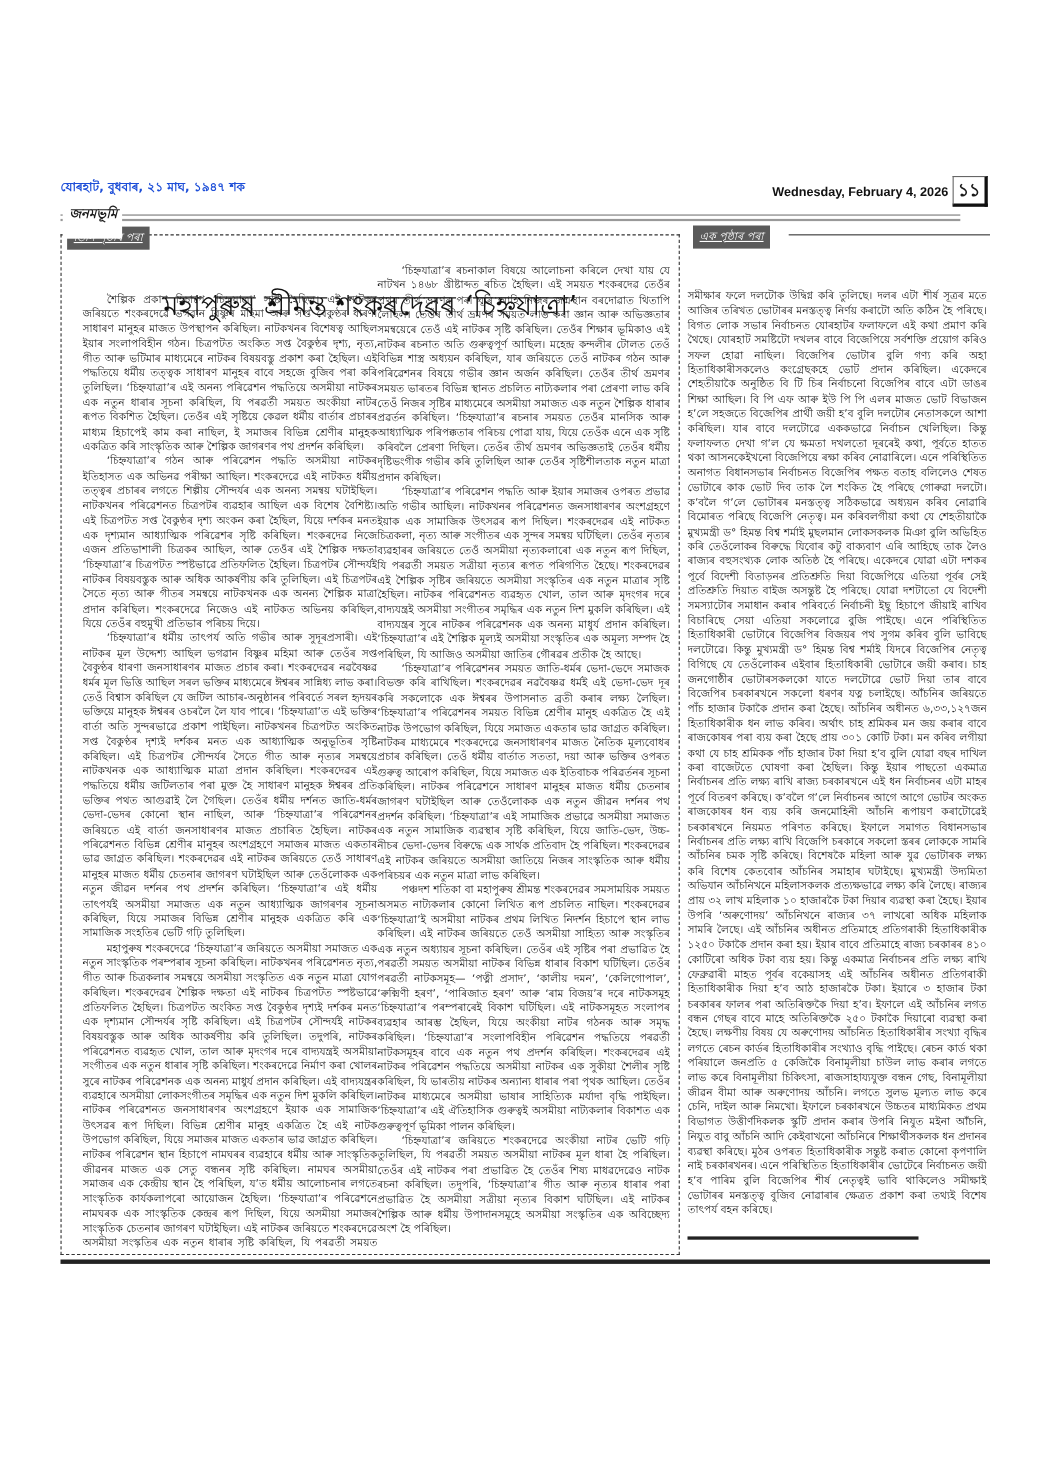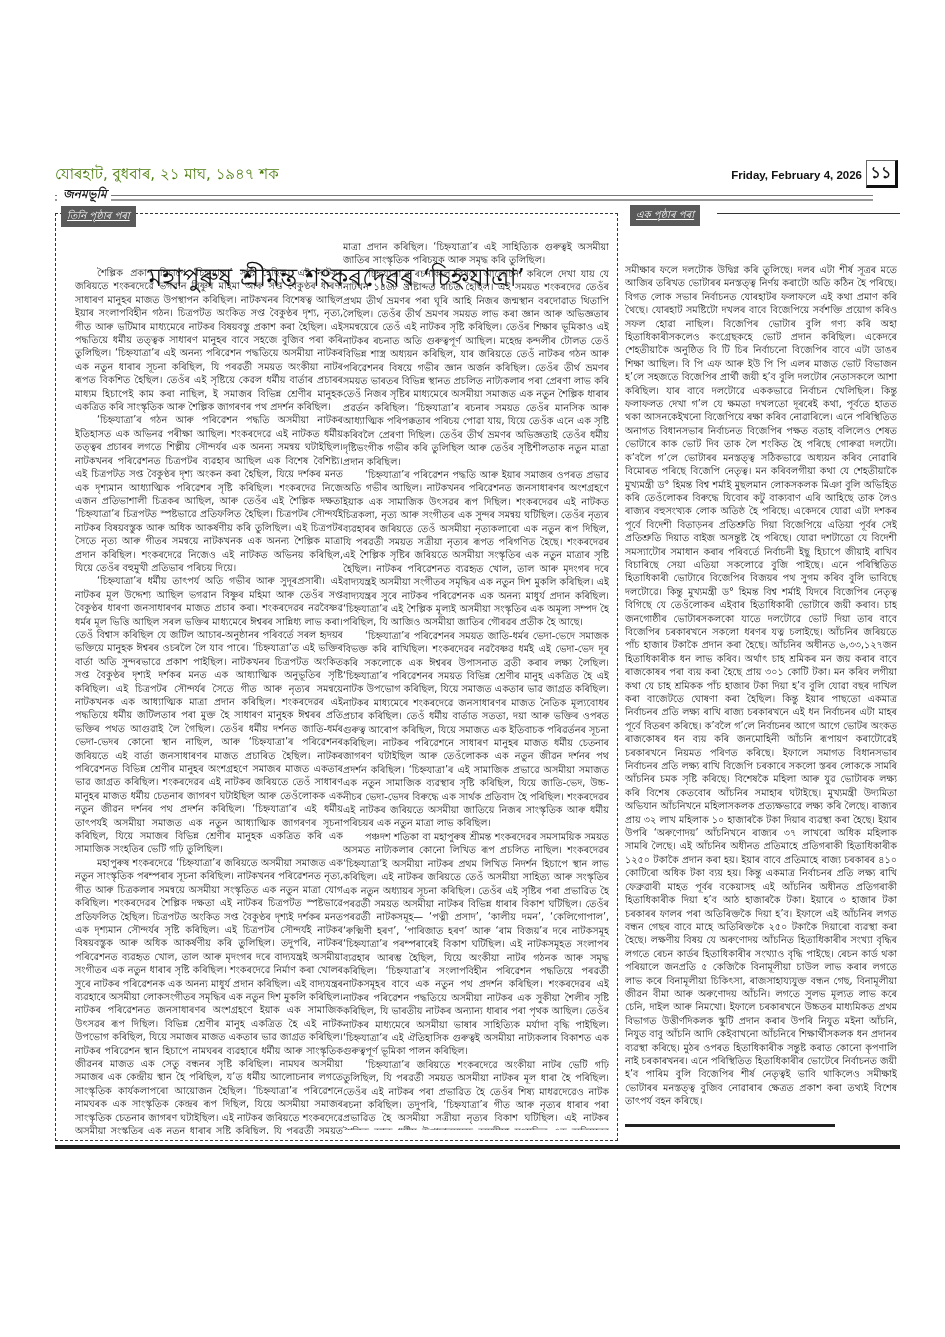--- a/index.html
+++ b/index.html
@@ -1,22 +1,22 @@
 <!DOCTYPE html>
 <html><head>
 <meta charset="utf-8">
 <style>
   html, body { margin:0; padding:0; background:#ffffff; }
   body { width:945px; height:1337px; position:relative; overflow:hidden; font-family:"DejaVu Sans", sans-serif; color:#1a1a1a; }
 
   .masthead { position:absolute; left:55px; top:158px; width:845px; height:40px; }
-  .dateline-bn { position:absolute; left:0; top:4px; font-size:15px; color:#4d7c0f; }
+  .dateline-bn { position:absolute; left:0; top:4px; font-size:11px; color:#1d4ed8;font-weight:bold; }
   .dateline-en { position:absolute; right:38px; top:11px; font-family:"Liberation Sans", sans-serif; font-weight:bold; font-size:11.5px; color:#111; }
   .page-no { position:absolute; right:2px; top:2px; width:28px; height:24px; border:1px solid #666; border-right:3px solid #111; border-bottom:3px solid #111; font-size:16px; font-weight:bold; text-align:center; line-height:24px; background:#fff; }
-  .logo { position:absolute; left:2px; top:27px; font-size:12px; font-weight:bold; font-style:italic; background:#fff; padding:0 4px 0 6px; z-index:2; }
+  .logo { position:absolute; left:2px; top:27px; font-size:12px; font-weight:bold; font-style:italic; background:#fff; padding:0 4px 12px 6px; z-index:2; }
   .rule-double { position:absolute; left:0; top:37px; width:818px; height:3px; border-top:1px solid #777; border-bottom:2px solid #999; }
 
   .left-article { position:absolute; left:55px; top:213px; width:563px; height:928px; border:1.5px dashed #333; box-sizing:border-box; }
   .cont-tag { position:absolute; background:#5a5a5a; color:#fff; font-size:10px; font-style:italic; padding:2px 6px;text-decoration:underline; }
   .left-tag { left:5px; top:-8px; }
   .headline { position:absolute; left:0; right:0; top:16px; text-align:center; font-size:25px; font-family:"DejaVu Serif", serif; color:#111;margin-top:28px; }
   .col { position:absolute; font-size:9.6px; line-height:13.4px; text-align:justify; color:#222; overflow:hidden; }
   .col p { margin:0; text-indent:22px; }
   .col-1 { left:19px; top:52px; width:268px; height:868px; }
   .col-2 { left:287px; top:26px; width:266px; height:890px; }
@@ -28,37 +28,36 @@
   .col-3 { left:0; top:50px; width:272px; height:870px; }
 
   .bottom-rule { position:absolute; left:55px; top:1145px; width:845px; height:4px; background:#222; }
   .bottom-rule2 { position:absolute; left:625px; top:1124px; width:210px; height:3px; background:#222; }
 </style>
 </head>
 <body>
 
 <div class="masthead">
   <div class="dateline-bn">যোৰহাট, বুধবাৰ, ২১ মাঘ, ১৯৪৭ শক</div>
-  <div class="dateline-en">Friday, February 4, 2026</div>
+  <div class="dateline-en">Wednesday, February 4, 2026</div>
   <div class="page-no">১১</div>
   <div class="logo">জনমভূমি</div>
   <div class="rule-double"></div>
 </div>
 
 <div class="left-article">
   <div class="cont-tag left-tag">তিনি পৃষ্ঠাৰ পৰা</div>
   <div class="headline">মহাপুৰুষ শ্ৰীমন্ত শংকৰদেৱৰ ‘চিহ্নযাত্ৰা’</div>
   <div class="col col-1">
     <p>শৈল্পিক প্ৰকাশ হিচাপে ‘চিহ্নযাত্ৰা’ সৃষ্টি হৈছিল। এই নাটকৰ জৰিয়তে শংকৰদেৱে ভগৱান বিষ্ণুৰ মহিমা আৰু সপ্ত বৈকুণ্ঠৰ ধাৰণা সাধাৰণ মানুহৰ মাজত উপস্থাপন কৰিছিল। নাটকখনৰ বিশেষত্ব আছিল ইয়াৰ সংলাপবিহীন গঠন। চিত্ৰপটত অংকিত সপ্ত বৈকুণ্ঠৰ দৃশ্য, নৃত্য, গীত আৰু ভটিমাৰ মাধ্যমেৰে নাটকৰ বিষয়বস্তু প্ৰকাশ কৰা হৈছিল। এই পদ্ধতিয়ে ধৰ্মীয় তত্ত্বক সাধাৰণ মানুহৰ বাবে সহজে বুজিব পৰা কৰি তুলিছিল। ‘চিহ্নযাত্ৰা’ৰ এই অনন্য পৰিৱেশন পদ্ধতিয়ে অসমীয়া নাটকৰ এক নতুন ধাৰাৰ সূচনা কৰিছিল, যি পৰৱৰ্তী সময়ত অংকীয়া নাটৰ ৰূপত বিকশিত হৈছিল। তেওঁৰ এই সৃষ্টিয়ে কেৱল ধৰ্মীয় বাৰ্তাৰ প্ৰচাৰৰ মাধ্যম হিচাপেই কাম কৰা নাছিল, ই সমাজৰ বিভিন্ন শ্ৰেণীৰ মানুহক একত্ৰিত কৰি সাংস্কৃতিক আৰু শৈল্পিক জাগৰণৰ পথ প্ৰদৰ্শন কৰিছিল।</p>
     <p>‘চিহ্নযাত্ৰা’ৰ গঠন আৰু পৰিৱেশন পদ্ধতি অসমীয়া নাটকৰ ইতিহাসত এক অভিনৱ পৰীক্ষা আছিল। শংকৰদেৱে এই নাটকত ধৰ্মীয় তত্ত্বৰ প্ৰচাৰৰ লগতে শিল্পীয় সৌন্দৰ্যৰ এক অনন্য সমন্বয় ঘটাইছিল। নাটকখনৰ পৰিৱেশনত চিত্ৰপটৰ ব্যৱহাৰ আছিল এক বিশেষ বৈশিষ্ট্য। এই চিত্ৰপটত সপ্ত বৈকুণ্ঠৰ দৃশ্য অংকন কৰা হৈছিল, যিয়ে দৰ্শকৰ মনত এক দৃশ্যমান আধ্যাত্মিক পৰিৱেশৰ সৃষ্টি কৰিছিল। শংকৰদেৱ নিজে এজন প্ৰতিভাশালী চিত্ৰকৰ আছিল, আৰু তেওঁৰ এই শৈল্পিক দক্ষতা ‘চিহ্নযাত্ৰা’ৰ চিত্ৰপটত স্পষ্টভাৱে প্ৰতিফলিত হৈছিল। চিত্ৰপটৰ সৌন্দৰ্যই নাটকৰ বিষয়বস্তুক আৰু অধিক আকৰ্ষণীয় কৰি তুলিছিল। এই চিত্ৰপটৰ সৈতে নৃত্য আৰু গীতৰ সমন্বয়ে নাটকখনক এক অনন্য শৈল্পিক মাত্ৰা প্ৰদান কৰিছিল। শংকৰদেৱে নিজেও এই নাটকত অভিনয় কৰিছিল, যিয়ে তেওঁৰ বহুমুখী প্ৰতিভাৰ পৰিচয় দিয়ে।</p>
     <p>‘চিহ্নযাত্ৰা’ৰ ধৰ্মীয় তাৎপৰ্য অতি গভীৰ আৰু সুদূৰপ্ৰসাৰী। এই নাটকৰ মূল উদ্দেশ্য আছিল ভগৱান বিষ্ণুৰ মহিমা আৰু তেওঁৰ সপ্ত বৈকুণ্ঠৰ ধাৰণা জনসাধাৰণৰ মাজত প্ৰচাৰ কৰা। শংকৰদেৱৰ নৱবৈষ্ণৱ ধৰ্মৰ মূল ভিত্তি আছিল সৰল ভক্তিৰ মাধ্যমেৰে ঈশ্বৰৰ সান্নিধ্য লাভ কৰা। তেওঁ বিশ্বাস কৰিছিল যে জটিল আচাৰ-অনুষ্ঠানৰ পৰিবৰ্তে সৰল হৃদয়ৰ ভক্তিয়ে মানুহক ঈশ্বৰৰ ওচৰলৈ লৈ যাব পাৰে। ‘চিহ্নযাত্ৰা’ত এই ভক্তিৰ বাৰ্তা অতি সুন্দৰভাৱে প্ৰকাশ পাইছিল। নাটকখনৰ চিত্ৰপটত অংকিত সপ্ত বৈকুণ্ঠৰ দৃশ্যই দৰ্শকৰ মনত এক আধ্যাত্মিক অনুভূতিৰ সৃষ্টি কৰিছিল। এই চিত্ৰপটৰ সৌন্দৰ্যৰ সৈতে গীত আৰু নৃত্যৰ সমন্বয়ে নাটকখনক এক আধ্যাত্মিক মাত্ৰা প্ৰদান কৰিছিল। শংকৰদেৱৰ এই পদ্ধতিয়ে ধৰ্মীয় জটিলতাৰ পৰা মুক্ত হৈ সাধাৰণ মানুহক ঈশ্বৰৰ প্ৰতি ভক্তিৰ পথত আগুৱাই লৈ গৈছিল। তেওঁৰ ধৰ্মীয় দৰ্শনত জাতি-ধৰ্মৰ ভেদা-ভেদৰ কোনো স্থান নাছিল, আৰু ‘চিহ্নযাত্ৰা’ৰ পৰিৱেশনৰ জৰিয়তে এই বাৰ্তা জনসাধাৰণৰ মাজত প্ৰচাৰিত হৈছিল। নাটকৰ পৰিৱেশনত বিভিন্ন শ্ৰেণীৰ মানুহৰ অংশগ্ৰহণে সমাজৰ মাজত একতাৰ ভাৱ জাগ্ৰত কৰিছিল। শংকৰদেৱৰ এই নাটকৰ জৰিয়তে তেওঁ সাধাৰণ মানুহৰ মাজত ধৰ্মীয় চেতনাৰ জাগৰণ ঘটাইছিল আৰু তেওঁলোকক এক নতুন জীৱন দৰ্শনৰ পথ প্ৰদৰ্শন কৰিছিল। ‘চিহ্নযাত্ৰা’ৰ এই ধৰ্মীয় তাৎপৰ্যই অসমীয়া সমাজত এক নতুন আধ্যাত্মিক জাগৰণৰ সূচনা কৰিছিল, যিয়ে সমাজৰ বিভিন্ন শ্ৰেণীৰ মানুহক একত্ৰিত কৰি এক সামাজিক সংহতিৰ ভেটি গঢ়ি তুলিছিল।</p>
     <p>মহাপুৰুষ শংকৰদেৱে ‘চিহ্নযাত্ৰা’ৰ জৰিয়তে অসমীয়া সমাজত এক নতুন সাংস্কৃতিক পৰম্পৰাৰ সূচনা কৰিছিল। নাটকখনৰ পৰিৱেশনত নৃত্য, গীত আৰু চিত্ৰকলাৰ সমন্বয়ে অসমীয়া সংস্কৃতিত এক নতুন মাত্ৰা যোগ কৰিছিল। শংকৰদেৱৰ শৈল্পিক দক্ষতা এই নাটকৰ চিত্ৰপটত স্পষ্টভাৱে প্ৰতিফলিত হৈছিল। চিত্ৰপটত অংকিত সপ্ত বৈকুণ্ঠৰ দৃশ্যই দৰ্শকৰ মনত এক দৃশ্যমান সৌন্দৰ্যৰ সৃষ্টি কৰিছিল। এই চিত্ৰপটৰ সৌন্দৰ্যই নাটকৰ বিষয়বস্তুক আৰু অধিক আকৰ্ষণীয় কৰি তুলিছিল। তদুপৰি, নাটকৰ পৰিৱেশনত ব্যৱহৃত খোল, তাল আৰু মৃদংগৰ দৰে বাদ্যযন্ত্ৰই অসমীয়া সংগীতৰ এক নতুন ধাৰাৰ সৃষ্টি কৰিছিল। শংকৰদেৱে নিৰ্মাণ কৰা খোলৰ সুৰে নাটকৰ পৰিৱেশনক এক অনন্য মাধুৰ্য প্ৰদান কৰিছিল। এই বাদ্যযন্ত্ৰৰ ব্যৱহাৰে অসমীয়া লোকসংগীতৰ সমৃদ্ধিৰ এক নতুন দিশ মুকলি কৰিছিল। নাটকৰ পৰিৱেশনত জনসাধাৰণৰ অংশগ্ৰহণে ইয়াক এক সামাজিক উৎসৱৰ ৰূপ দিছিল। বিভিন্ন শ্ৰেণীৰ মানুহ একত্ৰিত হৈ এই নাটক উপভোগ কৰিছিল, যিয়ে সমাজৰ মাজত একতাৰ ভাৱ জাগ্ৰত কৰিছিল। নাটকৰ পৰিৱেশন স্থান হিচাপে নামঘৰৰ ব্যৱহাৰে ধৰ্মীয় আৰু সাংস্কৃতিক জীৱনৰ মাজত এক সেতু বন্ধনৰ সৃষ্টি কৰিছিল। নামঘৰ অসমীয়া সমাজৰ এক কেন্দ্ৰীয় স্থান হৈ পৰিছিল, য’ত ধৰ্মীয় আলোচনাৰ লগতে সাংস্কৃতিক কাৰ্যকলাপৰো আয়োজন হৈছিল। ‘চিহ্নযাত্ৰা’ৰ পৰিৱেশনে নামঘৰক এক সাংস্কৃতিক কেন্দ্ৰৰ ৰূপ দিছিল, যিয়ে অসমীয়া সমাজৰ সাংস্কৃতিক চেতনাৰ জাগৰণ ঘটাইছিল। এই নাটকৰ জৰিয়তে শংকৰদেৱে অসমীয়া সংস্কৃতিৰ এক নতুন ধাৰাৰ সৃষ্টি কৰিছিল, যি পৰৱৰ্তী সময়ত অংকীয়া নাট, সত্ৰীয়া নৃত্য আৰু বৰগীতৰ দৰে সাংস্কৃতিক পৰম্পৰাৰ বিকাশত গুৰুত্বপূৰ্ণ ভূমিকা পালন কৰিছিল। যদিও ‘চিহ্নযাত্ৰা’ত সংলাপৰ ব্যৱহাৰ নাছিল, তথাপি ইয়াৰ গীত আৰু ভটিমাৰ ৰচনা শৈলীয়ে অসমীয়া সাহিত্যৰ এক নতুন ধাৰাৰ সূচনা কৰিছিল। শংকৰদেৱৰ গীতৰ সৰলতা আৰু প্ৰাঞ্জলতাই জনসাধাৰণৰ মনত গভীৰ প্ৰভাৱ পেলাইছিল। তেওঁৰ গীতৰ মাধ্যমেৰে তেওঁ জটিল ধৰ্মীয় তত্ত্বসমূহক সৰল ভাষাত প্ৰকাশ কৰিছিল, যাৰ ফলত সাধাৰণ মানুহেও এই তত্ত্বসমূহৰ মৰ্ম বুজিব পাৰিছিল। ‘চিহ্নযাত্ৰা’ৰ গীত আৰু ভটিমাৰ ৰচনাৰ মাধ্যমেৰে তেওঁ অসমীয়া ভাষাৰ সৌন্দৰ্য আৰু সমৃদ্ধিৰ এক নতুন দিশ প্ৰকাশ কৰিছিল। তেওঁৰ ৰচনাৰ সৰলতা আৰু ভক্তিময় ভাৱে নাটকখনক এক আধ্যাত্মিক মাত্ৰা প্ৰদান কৰিছিল। শংকৰদেৱে ব্ৰজাৱলী ভাষাৰ ব্যৱহাৰ কৰি তেওঁ গীত আৰু নাটক ৰচনা কৰিছিল, যিয়ে অসমীয়া সাহিত্যক এক নতুন মৰ্যাদা প্ৰদান কৰিছিল। ‘চিহ্নযাত্ৰা’ৰ এই সাহিত্যিক গঠনে অসমীয়া ভাষাৰ সাহিত্যিক সমৃদ্ধিৰ এক নতুন দিশ মুকলি কৰিছিল। তেওঁৰ এই নাটকৰ জৰিয়তে অসমীয়া সাহিত্যত নাটকৰ এক নতুন ধাৰাৰ সূচনা হৈছিল, যি পৰৱৰ্তী সময়ত অংকীয়া নাটৰ ৰূপত বিকশিত হৈছিল। শংকৰদেৱৰ এই সাহিত্যিক অৱদানে অসমীয়া ভাষাৰ মৰ্যাদা বৃদ্ধি কৰিছিল আৰু অসমীয়া সাহিত্যক এক বিশ্বজনীন</p>
   </div>
   <div class="col col-2">
-    <p style="text-indent:0">মাত্ৰা প্ৰদান কৰিছিল। ‘চিহ্নযাত্ৰা’ৰ এই সাহিত্যিক গুৰুত্বই অসমীয়া জাতিৰ সাংস্কৃতিক পৰিচয়ক আৰু সমৃদ্ধ কৰি তুলিছিল।</p>
     <p>‘চিহ্নযাত্ৰা’ৰ ৰচনাকাল বিষয়ে আলোচনা কৰিলে দেখা যায় যে নাটখন ১৪৬৮ খ্ৰীষ্টাব্দত ৰচিত হৈছিল। এই সময়ত শংকৰদেৱ তেওঁৰ প্ৰথম তীৰ্থ ভ্ৰমণৰ পৰা ঘূৰি আহি নিজৰ জন্মস্থান বৰদোৱাত থিতাপি লৈছিল। তেওঁৰ তীৰ্থ ভ্ৰমণৰ সময়ত লাভ কৰা জ্ঞান আৰু অভিজ্ঞতাৰ সমন্বয়েৰে তেওঁ এই নাটকৰ সৃষ্টি কৰিছিল। তেওঁৰ শিক্ষাৰ ভূমিকাও এই নাটকৰ ৰচনাত অতি গুৰুত্বপূৰ্ণ আছিল। মহেন্দ্ৰ কন্দলীৰ টোলত তেওঁ বিভিন্ন শাস্ত্ৰ অধ্যয়ন কৰিছিল, যাৰ জৰিয়তে তেওঁ নাটকৰ গঠন আৰু পৰিৱেশনৰ বিষয়ে গভীৰ জ্ঞান অৰ্জন কৰিছিল। তেওঁৰ তীৰ্থ ভ্ৰমণৰ সময়ত ভাৰতৰ বিভিন্ন স্থানত প্ৰচলিত নাট্যকলাৰ পৰা প্ৰেৰণা লাভ কৰি তেওঁ নিজৰ সৃষ্টিৰ মাধ্যমেৰে অসমীয়া সমাজত এক নতুন শৈল্পিক ধাৰাৰ প্ৰৱৰ্তন কৰিছিল। ‘চিহ্নযাত্ৰা’ৰ ৰচনাৰ সময়ত তেওঁৰ মানসিক আৰু আধ্যাত্মিক পৰিপক্কতাৰ পৰিচয় পোৱা যায়, যিয়ে তেওঁক এনে এক সৃষ্টি কৰিবলৈ প্ৰেৰণা দিছিল। তেওঁৰ তীৰ্থ ভ্ৰমণৰ অভিজ্ঞতাই তেওঁৰ ধৰ্মীয় দৃষ্টিভংগীক গভীৰ কৰি তুলিছিল আৰু তেওঁৰ সৃষ্টিশীলতাক নতুন মাত্ৰা প্ৰদান কৰিছিল।</p>
     <p>‘চিহ্নযাত্ৰা’ৰ পৰিৱেশন পদ্ধতি আৰু ইয়াৰ সমাজৰ ওপৰত প্ৰভাৱ অতি গভীৰ আছিল। নাটকখনৰ পৰিৱেশনত জনসাধাৰণৰ অংশগ্ৰহণে ইয়াক এক সামাজিক উৎসৱৰ ৰূপ দিছিল। শংকৰদেৱৰ এই নাটকত চিত্ৰকলা, নৃত্য আৰু সংগীতৰ এক সুন্দৰ সমন্বয় ঘটিছিল। তেওঁৰ নৃত্যৰ ব্যৱহাৰৰ জৰিয়তে তেওঁ অসমীয়া নৃত্যকলাৰো এক নতুন ৰূপ দিছিল, যি পৰৱৰ্তী সময়ত সত্ৰীয়া নৃত্যৰ ৰূপত পৰিগণিত হৈছে। শংকৰদেৱৰ এই শৈল্পিক সৃষ্টিৰ জৰিয়তে অসমীয়া সংস্কৃতিৰ এক নতুন মাত্ৰাৰ সৃষ্টি হৈছিল। নাটকৰ পৰিৱেশনত ব্যৱহৃত খোল, তাল আৰু মৃদংগৰ দৰে বাদ্যযন্ত্ৰই অসমীয়া সংগীতৰ সমৃদ্ধিৰ এক নতুন দিশ মুকলি কৰিছিল। এই বাদ্যযন্ত্ৰৰ সুৰে নাটকৰ পৰিৱেশনক এক অনন্য মাধুৰ্য প্ৰদান কৰিছিল। ‘চিহ্নযাত্ৰা’ৰ এই শৈল্পিক মূল্যই অসমীয়া সংস্কৃতিৰ এক অমূল্য সম্পদ হৈ পৰিছিল, যি আজিও অসমীয়া জাতিৰ গৌৰৱৰ প্ৰতীক হৈ আছে।</p>
     <p>‘চিহ্নযাত্ৰা’ৰ পৰিৱেশনৰ সময়ত জাতি-ধৰ্মৰ ভেদা-ভেদে সমাজক বিভক্ত কৰি ৰাখিছিল। শংকৰদেৱৰ নৱবৈষ্ণৱ ধৰ্মই এই ভেদা-ভেদ দূৰ কৰি সকলোকে এক ঈশ্বৰৰ উপাসনাত ব্ৰতী কৰাৰ লক্ষ্য লৈছিল। ‘চিহ্নযাত্ৰা’ৰ পৰিৱেশনৰ সময়ত বিভিন্ন শ্ৰেণীৰ মানুহ একত্ৰিত হৈ এই নাটক উপভোগ কৰিছিল, যিয়ে সমাজত একতাৰ ভাৱ জাগ্ৰত কৰিছিল। নাটকৰ মাধ্যমেৰে শংকৰদেৱে জনসাধাৰণৰ মাজত নৈতিক মূল্যবোধৰ প্ৰচাৰ কৰিছিল। তেওঁ ধৰ্মীয় বাৰ্তাত সততা, দয়া আৰু ভক্তিৰ ওপৰত গুৰুত্ব আৰোপ কৰিছিল, যিয়ে সমাজত এক ইতিবাচক পৰিৱৰ্তনৰ সূচনা কৰিছিল। নাটকৰ পৰিৱেশনে সাধাৰণ মানুহৰ মাজত ধৰ্মীয় চেতনাৰ জাগৰণ ঘটাইছিল আৰু তেওঁলোকক এক নতুন জীৱন দৰ্শনৰ পথ প্ৰদৰ্শন কৰিছিল। ‘চিহ্নযাত্ৰা’ৰ এই সামাজিক প্ৰভাৱে অসমীয়া সমাজত এক নতুন সামাজিক ব্যৱস্থাৰ সৃষ্টি কৰিছিল, যিয়ে জাতি-ভেদ, উচ্চ-নীচৰ ভেদা-ভেদৰ বিৰুদ্ধে এক সাৰ্থক প্ৰতিবাদ হৈ পৰিছিল। শংকৰদেৱৰ এই নাটকৰ জৰিয়তে অসমীয়া জাতিয়ে নিজৰ সাংস্কৃতিক আৰু ধৰ্মীয় পৰিচয়ৰ এক নতুন মাত্ৰা লাভ কৰিছিল।</p>
     <p>পঞ্চদশ শতিকা বা মহাপুৰুষ শ্ৰীমন্ত শংকৰদেৱৰ সমসাময়িক সময়ত অসমত নাট্যকলাৰ কোনো লিখিত ৰূপ প্ৰচলিত নাছিল। শংকৰদেৱৰ ‘চিহ্নযাত্ৰা’ই অসমীয়া নাটকৰ প্ৰথম লিখিত নিদৰ্শন হিচাপে স্থান লাভ কৰিছিল। এই নাটকৰ জৰিয়তে তেওঁ অসমীয়া সাহিত্য আৰু সংস্কৃতিৰ এক নতুন অধ্যায়ৰ সূচনা কৰিছিল। তেওঁৰ এই সৃষ্টিৰ পৰা প্ৰভাৱিত হৈ পৰৱৰ্তী সময়ত অসমীয়া নাটকৰ বিভিন্ন ধাৰাৰ বিকাশ ঘটিছিল। তেওঁৰ পৰৱৰ্তী নাটকসমূহ— ‘পত্নী প্ৰসাদ’, ‘কালীয় দমন’, ‘কেলিগোপাল’, ‘ৰুক্মিণী হৰণ’, ‘পাৰিজাত হৰণ’ আৰু ‘ৰাম বিজয়’ৰ দৰে নাটকসমূহ ‘চিহ্নযাত্ৰা’ৰ পৰম্পৰাৰেই বিকাশ ঘটিছিল। এই নাটকসমূহত সংলাপৰ ব্যৱহাৰ আৰম্ভ হৈছিল, যিয়ে অংকীয়া নাটৰ গঠনক আৰু সমৃদ্ধ কৰিছিল। ‘চিহ্নযাত্ৰা’ৰ সংলাপবিহীন পৰিৱেশন পদ্ধতিয়ে পৰৱৰ্তী নাটকসমূহৰ বাবে এক নতুন পথ প্ৰদৰ্শন কৰিছিল। শংকৰদেৱৰ এই নাটকৰ পৰিৱেশন পদ্ধতিয়ে অসমীয়া নাটকৰ এক সুকীয়া শৈলীৰ সৃষ্টি কৰিছিল, যি ভাৰতীয় নাটকৰ অন্যান্য ধাৰাৰ পৰা পৃথক আছিল। তেওঁৰ নাটকৰ মাধ্যমেৰে অসমীয়া ভাষাৰ সাহিত্যিক মৰ্যাদা বৃদ্ধি পাইছিল। ‘চিহ্নযাত্ৰা’ৰ এই ঐতিহাসিক গুৰুত্বই অসমীয়া নাট্যকলাৰ বিকাশত এক গুৰুত্বপূৰ্ণ ভূমিকা পালন কৰিছিল।</p>
     <p>‘চিহ্নযাত্ৰা’ৰ জৰিয়তে শংকৰদেৱে অংকীয়া নাটৰ ভেটি গঢ়ি তুলিছিল, যি পৰৱৰ্তী সময়ত অসমীয়া নাটকৰ মূল ধাৰা হৈ পৰিছিল। তেওঁৰ এই নাটকৰ পৰা প্ৰভাৱিত হৈ তেওঁৰ শিষ্য মাধৱদেৱেও নাটক ৰচনা কৰিছিল। তদুপৰি, ‘চিহ্নযাত্ৰা’ৰ গীত আৰু নৃত্যৰ ধাৰাৰ পৰা প্ৰভাৱিত হৈ অসমীয়া সত্ৰীয়া নৃত্যৰ বিকাশ ঘটিছিল। এই নাটকৰ শৈল্পিক আৰু ধৰ্মীয় উপাদানসমূহে অসমীয়া সংস্কৃতিৰ এক অবিচ্ছেদ্য অংশ হৈ পৰিছিল।</p>
 
   </div>
 </div>
 
 <div class="right-article">

